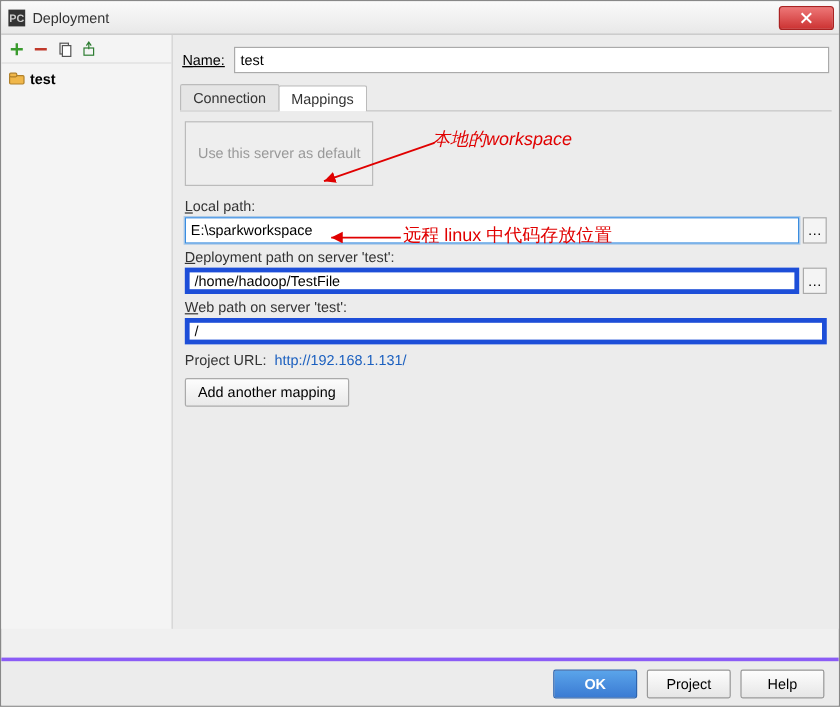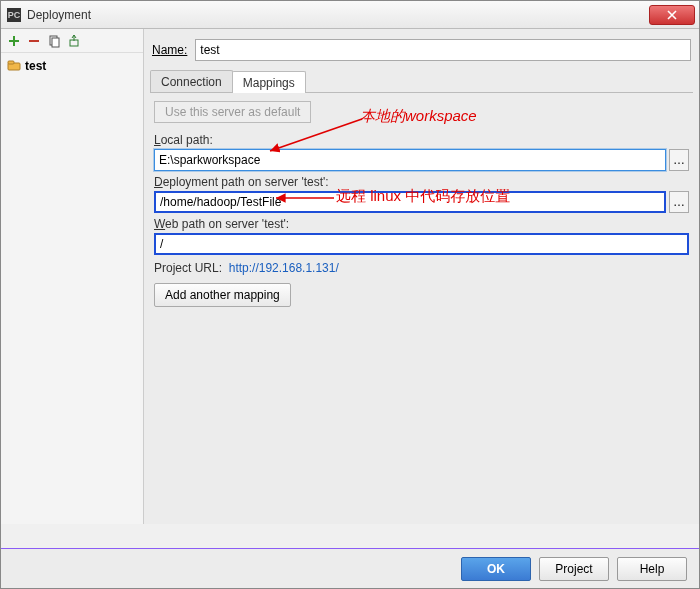--- a/index.html
+++ b/index.html
@@ -17,32 +17,32 @@
   .tree-item { display: flex; align-items: center; gap: 4px; padding: 2px 6px; font-weight: bold; }
   .tree-item .srv-icon { width:14px;height:14px; }
   .content { flex: 1; background: #ececec; padding: 6px 6px 0 6px; position: relative; }
   .name-row { display: flex; align-items: center; gap: 8px; padding: 4px 2px 8px 2px; }
   .name-row label { text-decoration: underline; text-decoration-style: solid; }
   .name-row input { flex: 1; height: 22px; padding: 2px 4px; border: 1px solid #aaa; background: #fff; }
   .tabs { display: flex; border-bottom: 1px solid #bbb; height: 24px; align-items:center; }
   .tab { padding: 4px 10px 3px 10px; border: 1px solid #bbb; border-bottom: none; margin-right: -1px; background: #e5e5e5; color: #333; border-radius: 2px 2px 0 0; }
   .tab.active { background: #fff; font-weight: normal; position: relative; top: 1px; }
   .tab-body { background: #ececec; padding: 8px 4px 4px 4px; }
-  .default-btn { padding: 3px 10px; border: 1px solid #bbb; background: #eee; color: #999; margin-bottom: 6px; }
+  .default-btn { padding: 19px 10px; border: 1px solid #bbb; background: #eee; color: #999; margin-bottom: 6px; }
   .fld-label { color: #333; margin: 4px 0 2px 0; display:block; }
   .fld-row { display: flex; gap: 3px; margin-bottom: 4px; }
-  .fld-row input { flex: 1; height: 22px; padding: 2px 4px; border: 2px solid #1d4ed8; background: #fff; }
+  .fld-row input { flex: 1; height: 22px; padding: 2px 4px; border: 4px solid #1d4ed8; background: #fff; }
   .fld-row.focused input { border: 1px solid #3a8de0; box-shadow: 0 0 0 1px rgba(58,141,224,0.35); }
   .browse { width: 20px; height: 22px; border: 1px solid #aaa; background: #f4f4f4; display:flex;align-items:center;justify-content:center; }
   .proj-url { margin: 6px 0 8px 0; color:#333; }
   .proj-url a { color: #1a5fbf; text-decoration: none; }
   .add-btn { padding: 4px 10px; border: 1px solid #aaa; background: linear-gradient(#fdfdfd,#e9e9e9); border-radius:2px; }
   .annot { position: absolute; color: #e00000; font-size: 15px; font-family: "Microsoft YaHei","SimSun",sans-serif; pointer-events: none; }
   .arrow { position: absolute; pointer-events: none; }
-  .footer { position: absolute; bottom: 0; left: 0; right: 0; height: 40px; border-top: 1px solid #8b5cf6; background: #ececec; display: flex; align-items: center; justify-content: flex-end; gap: 8px; padding: 0 12px; }
+  .footer { position: absolute; bottom: 0; left: 0; right: 0; height: 40px; border-top: 3px solid #8b5cf6; background: #ececec; display: flex; align-items: center; justify-content: flex-end; gap: 8px; padding: 0 12px; }
   .footer button { min-width: 70px; height: 24px; border: 1px solid #999; border-radius: 2px; background: linear-gradient(#fdfdfd,#e6e6e6); }
   .footer button.primary { background: linear-gradient(#5aa4ea,#3b7bd3); border-color:#2d64ae; color: #fff; font-weight: bold; }
 </style>
 </head>
 <body>
 
 <div class="titlebar">
   <span class="app-icon">PC</span>
   <span class="title">Deployment</span>
   <div class="close-btn">

